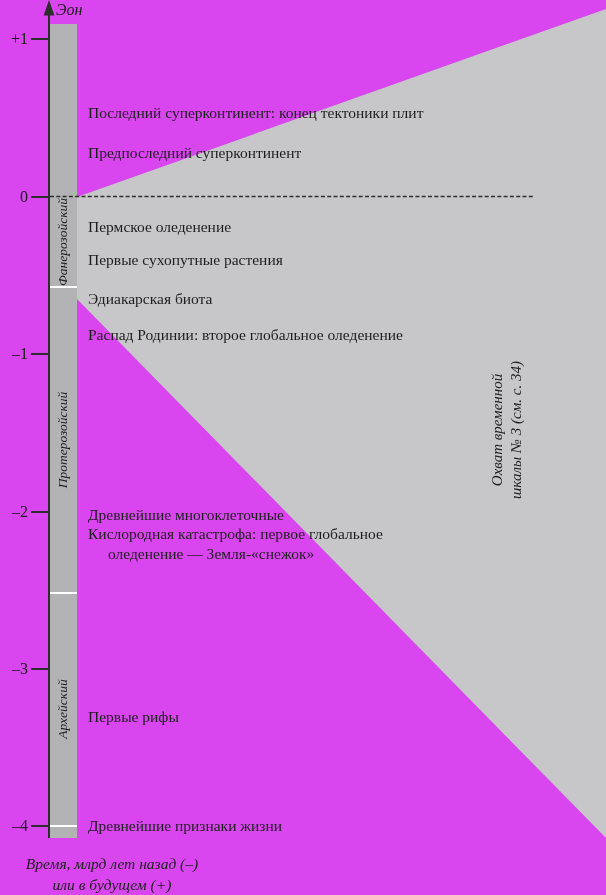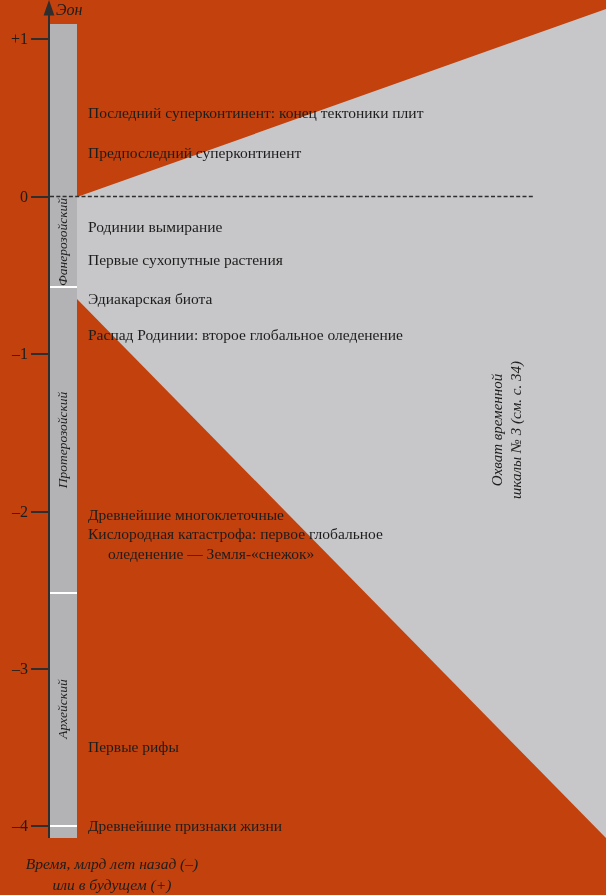--- a/index.html
+++ b/index.html
@@ -1,17 +1,17 @@
 <!DOCTYPE html>
 <html style="--bar-gray: #b3b3b5; --wedge-gray: #c7c7c9; --line: #2e2e2e; --ink: #1d1d1d;"><head>
 <meta charset="utf-8">
 <style>
   html,body{margin:0;padding:0;background:#fff;}
   .fig{
-    position:relative;width:606px;height:895px;background:#c2410c;overflow:hidden;
+    position:relative;width:606px;height:895px;background:#d946ef;overflow:hidden;
     font-family:"Liberation Serif","DejaVu Serif",serif;
     color:var(--ink,#1d1d1d);
   }
   .fig svg{position:absolute;left:0;top:0;}
   .wedge-svg{z-index:1;}
   .wedge-svg polygon{fill:var(--wedge-gray,#c7c7c9);}
   .eon-bar{
     position:absolute;left:50px;width:27px;background:var(--bar-gray,#b3b3b5);z-index:2;
   }
   .eon-divider{
@@ -91,22 +91,22 @@
     <div class="tick" style="top: 353.2px;"></div>
     <div class="tick-label" style="top: 344.2px;">–1</div>
     <div class="tick" style="top: 510.6px;"></div>
     <div class="tick-label" style="top: 501.6px;">–2</div>
     <div class="tick" style="top: 668px;"></div>
     <div class="tick-label" style="top: 659px;">–3</div>
     <div class="tick" style="top: 825.4px;"></div>
     <div class="tick-label" style="top: 816.4px;">–4</div>
     <div class="event" style="top: 103px; text-align: center;">Последний суперконтинент: конец тектоники плит</div>
     <div class="event" style="top: 142.728px;">Предпоследний суперконтинент</div>
-    <div class="event" style="top: 216.706px;">Родинии вымирание</div>
+    <div class="event" style="top: 216.706px;">Пермское оледенение</div>
     <div class="event" style="top: 249.76px;">Первые сухопутные растения</div>
     <div class="event" style="top: 289.11px;">Эдиакарская биота</div>
     <div class="event" style="top: 325.312px;">Распад Родинии: второе глобальное оледенение</div>
     <div class="event" style="top: 504.748px;">Древнейшие многоклеточные</div>
     <div class="event" style="top: 523.636px;">Кислородная катастрофа: первое глобальное</div>
     <div class="event indent" style="top: 543.636px;">оледенение — Земля-«снежок»</div>
-    <div class="event" style="top: 737px;">Первые рифы</div>
+    <div class="event" style="top: 707px;">Первые рифы</div>
     <div class="event" style="top: 816.4px;">Древнейшие признаки жизни</div>
   </div>
 
 </body></html>

